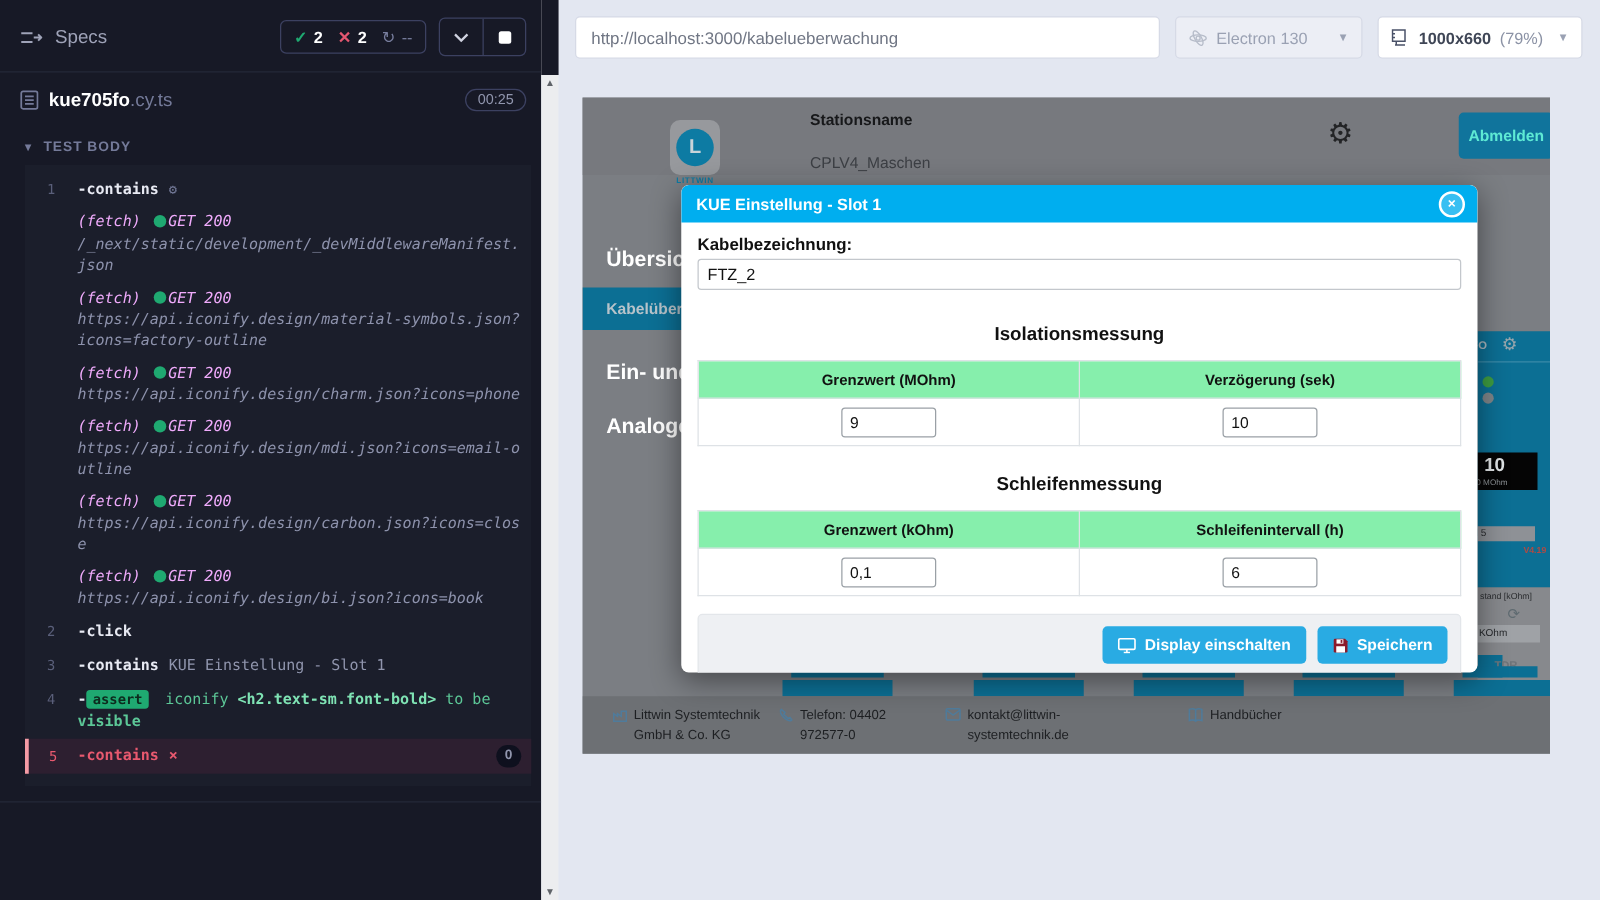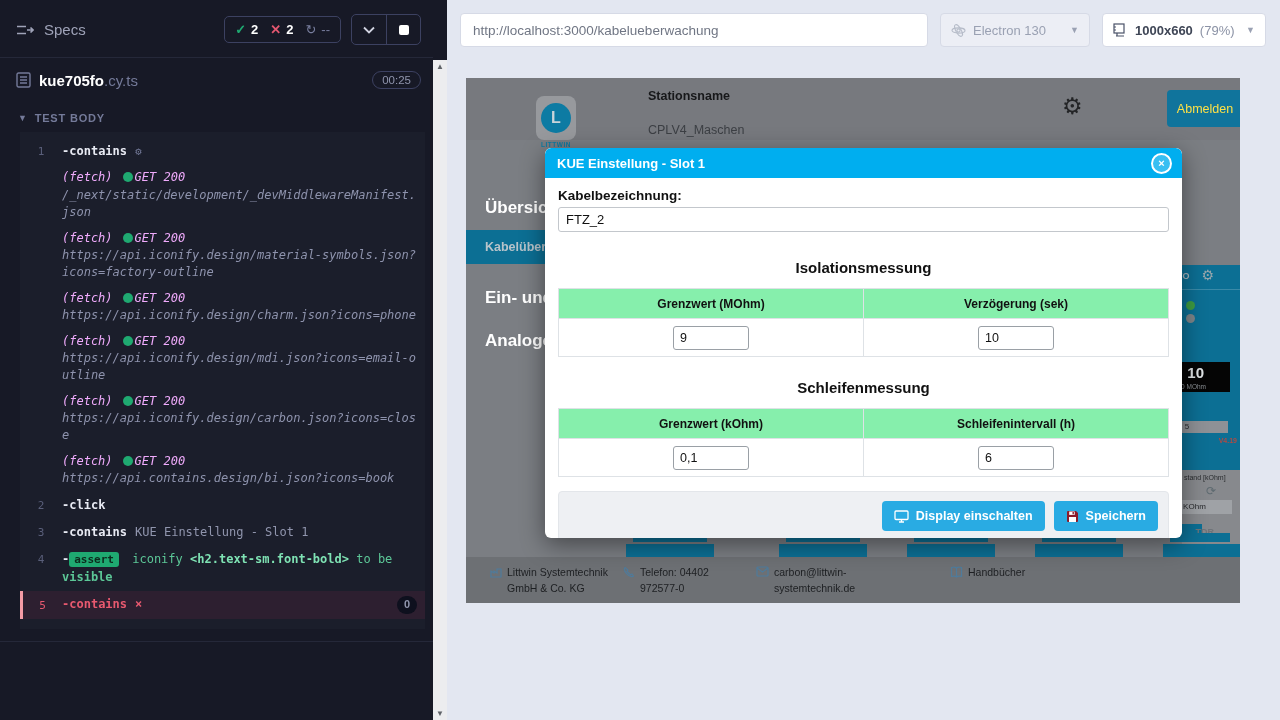--- a/index.html
+++ b/index.html
@@ -74,21 +74,21 @@
   
   .aut { position:absolute; left:19px; top:18px; width:774px; height:525px; background:#7b7e83; overflow:hidden; }
   .aut-header { position:absolute; left:0; top:0; width:100%; height:62px; background:#77797e; }
   .logo-tile { position:absolute; left:70px; top:18px; width:40px; height:44px; background:#97999d; border-radius:8px; display:flex; align-items:center; justify-content:center; }
   .logo-circle { width:30px; height:30px; border-radius:50%; background:#0d7ba3; color:#c9d4d9; font-weight:bold; font-size:16px; display:flex; align-items:center; justify-content:center; }
   .logo-text { position:absolute; left:70px; top:63px; width:40px; text-align:center; font-size:6.5px; font-weight:bold; color:#0d7ba3; letter-spacing:.5px; }
   .station { position:absolute; left:182px; top:11px; }
   .station-label { font-size:12.5px; font-weight:bold; color:#17181a; }
   .station-value { font-size:12.5px; color:#3c3f44; margin-top:20px; }
   .aut-gear { position:absolute; left:596px; top:17px; font-size:23px; color:#232426; line-height:1; cursor:pointer; }
-  .logout-btn { position:absolute; left:701px; top:12px; width:76px; height:37px; background:#10749c; border:none; border-radius:4px; color:#fde047; font-size:12.5px; cursor:pointer; font-family:"Liberation Sans",sans-serif; }
+  .logout-btn { position:absolute; left:701px; top:12px; width:76px; height:37px; background:#10749c; border:none; border-radius:4px; color:#5eead4; font-size:12.5px; cursor:pointer; font-family:"Liberation Sans",sans-serif;font-weight:bold; }
   .nav-item { position:absolute; left:19px; font-size:17px; font-weight:bold; color:#ffffff; white-space:nowrap; cursor:pointer; }
   .nav-active { position:absolute; left:0; top:152px; width:80px; height:34px; background:#0c6f94; color:#b7c3ca; font-size:12.5px; font-weight:bold; display:flex; align-items:center; padding-left:19px; white-space:nowrap; overflow:hidden; cursor:pointer; }
   
   .kue-card { position:absolute; left:716px; top:187px; width:58px; height:205px; background:#0c6f94; overflow:hidden; }
   .kue-title { color:#a9b6bd; font-size:9px; font-weight:bold; position:absolute; left:-18px; top:6px; white-space:nowrap; }
   .kue-gear { position:absolute; right:26px; top:2px; color:#9aa7ad; font-size:14px; }
   .kue-sep { position:absolute; left:0; top:24px; width:100%; height:1px; background:#3a8aa8; }
   .led { position:absolute; left:4px; width:9px; height:9px; border-radius:50%; }
   .led-green { top:36px; background:#3e9c42; }
   .led-gray  { top:49px; background:#7e8589; }
@@ -233,21 +233,21 @@
       <div class="cmd-content">
         <div class="fetch-line"><span class="fetch-kind">(fetch)</span><span class="net-dot"></span><span>GET 200</span></div>
         <div class="fetch-url">https://api.iconify.design/carbon.json?icons=close</div>
       </div>
     </div>
 
     <div class="cmd-row fetch-row">
       <span class="gutter"></span>
       <div class="cmd-content">
         <div class="fetch-line"><span class="fetch-kind">(fetch)</span><span class="net-dot"></span><span>GET 200</span></div>
-        <div class="fetch-url">https://api.contains.design/bi.json?icons=book</div>
+        <div class="fetch-url">https://api.iconify.design/bi.json?icons=book</div>
       </div>
     </div>
 
     <div class="cmd-row">
       <span class="gutter">2</span>
       <div class="cmd-content"><span class="cmd-dash">-</span><span class="cmd-name">click</span></div>
     </div>
 
     <div class="cmd-row">
       <span class="gutter">3</span>
@@ -376,21 +376,21 @@
           </span>
           <span class="foot-text">Telefon: 04402 972577-0</span>
         </div>
         <div class="foot-item">
           <span class="foot-icon">
             <svg width="13" height="11" viewBox="0 0 13 11" fill="none" stroke="currentColor" stroke-width="1.2">
                 <rect x="1" y="1" width="11" height="9" rx="1"></rect>
                 <path d="M1 2l5.5 4L12 2"></path>
               </svg>
           </span>
-          <span class="foot-text">carbon@littwin-systemtechnik.de</span>
+          <span class="foot-text">kontakt@littwin-systemtechnik.de</span>
         </div>
         <div class="foot-item manuals">
           <span class="foot-icon">
             <svg width="13" height="12" viewBox="0 0 13 12" fill="none" stroke="currentColor" stroke-width="1.2">
                 <path d="M6.5 2C5.5 1 3 1 1.5 1.5V10.5C3 10 5.5 10 6.5 11c1-1 3.5-1 5-.5V1.5C10 1 7.5 1 6.5 2zM6.5 2v9"></path>
               </svg>
           </span>
           <span class="foot-text">Handbücher</span>
         </div>
       </div>

